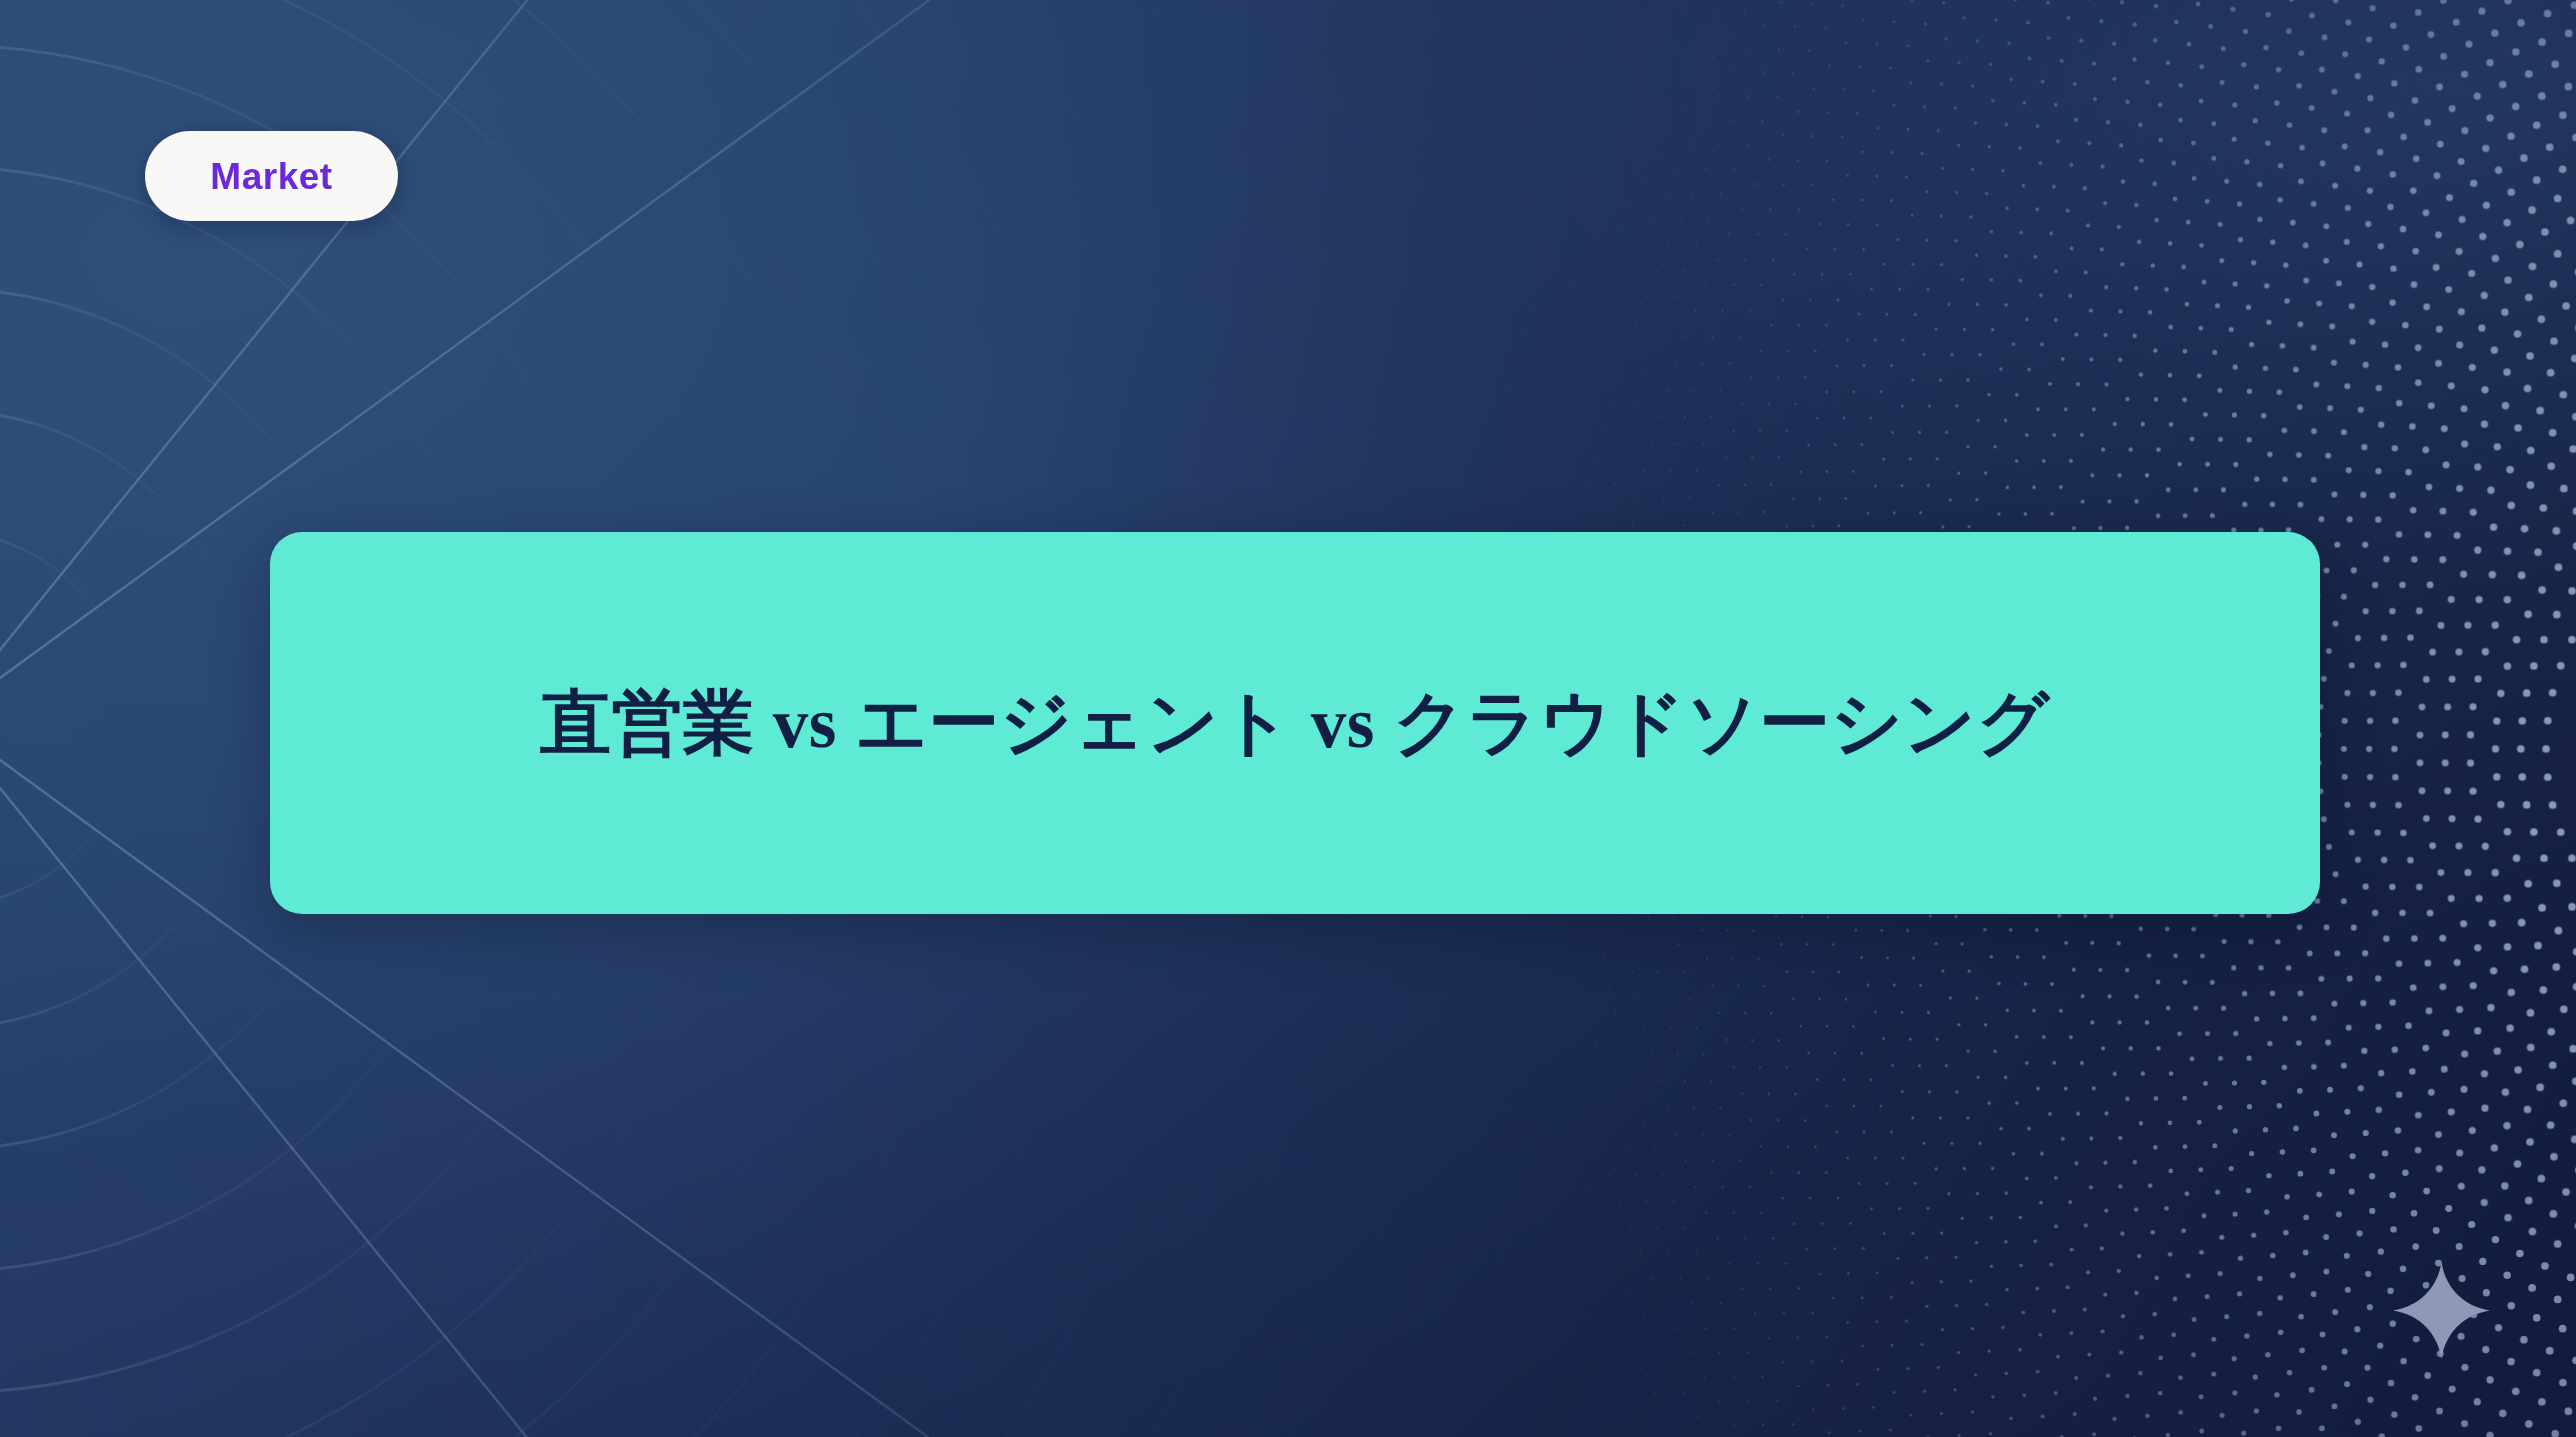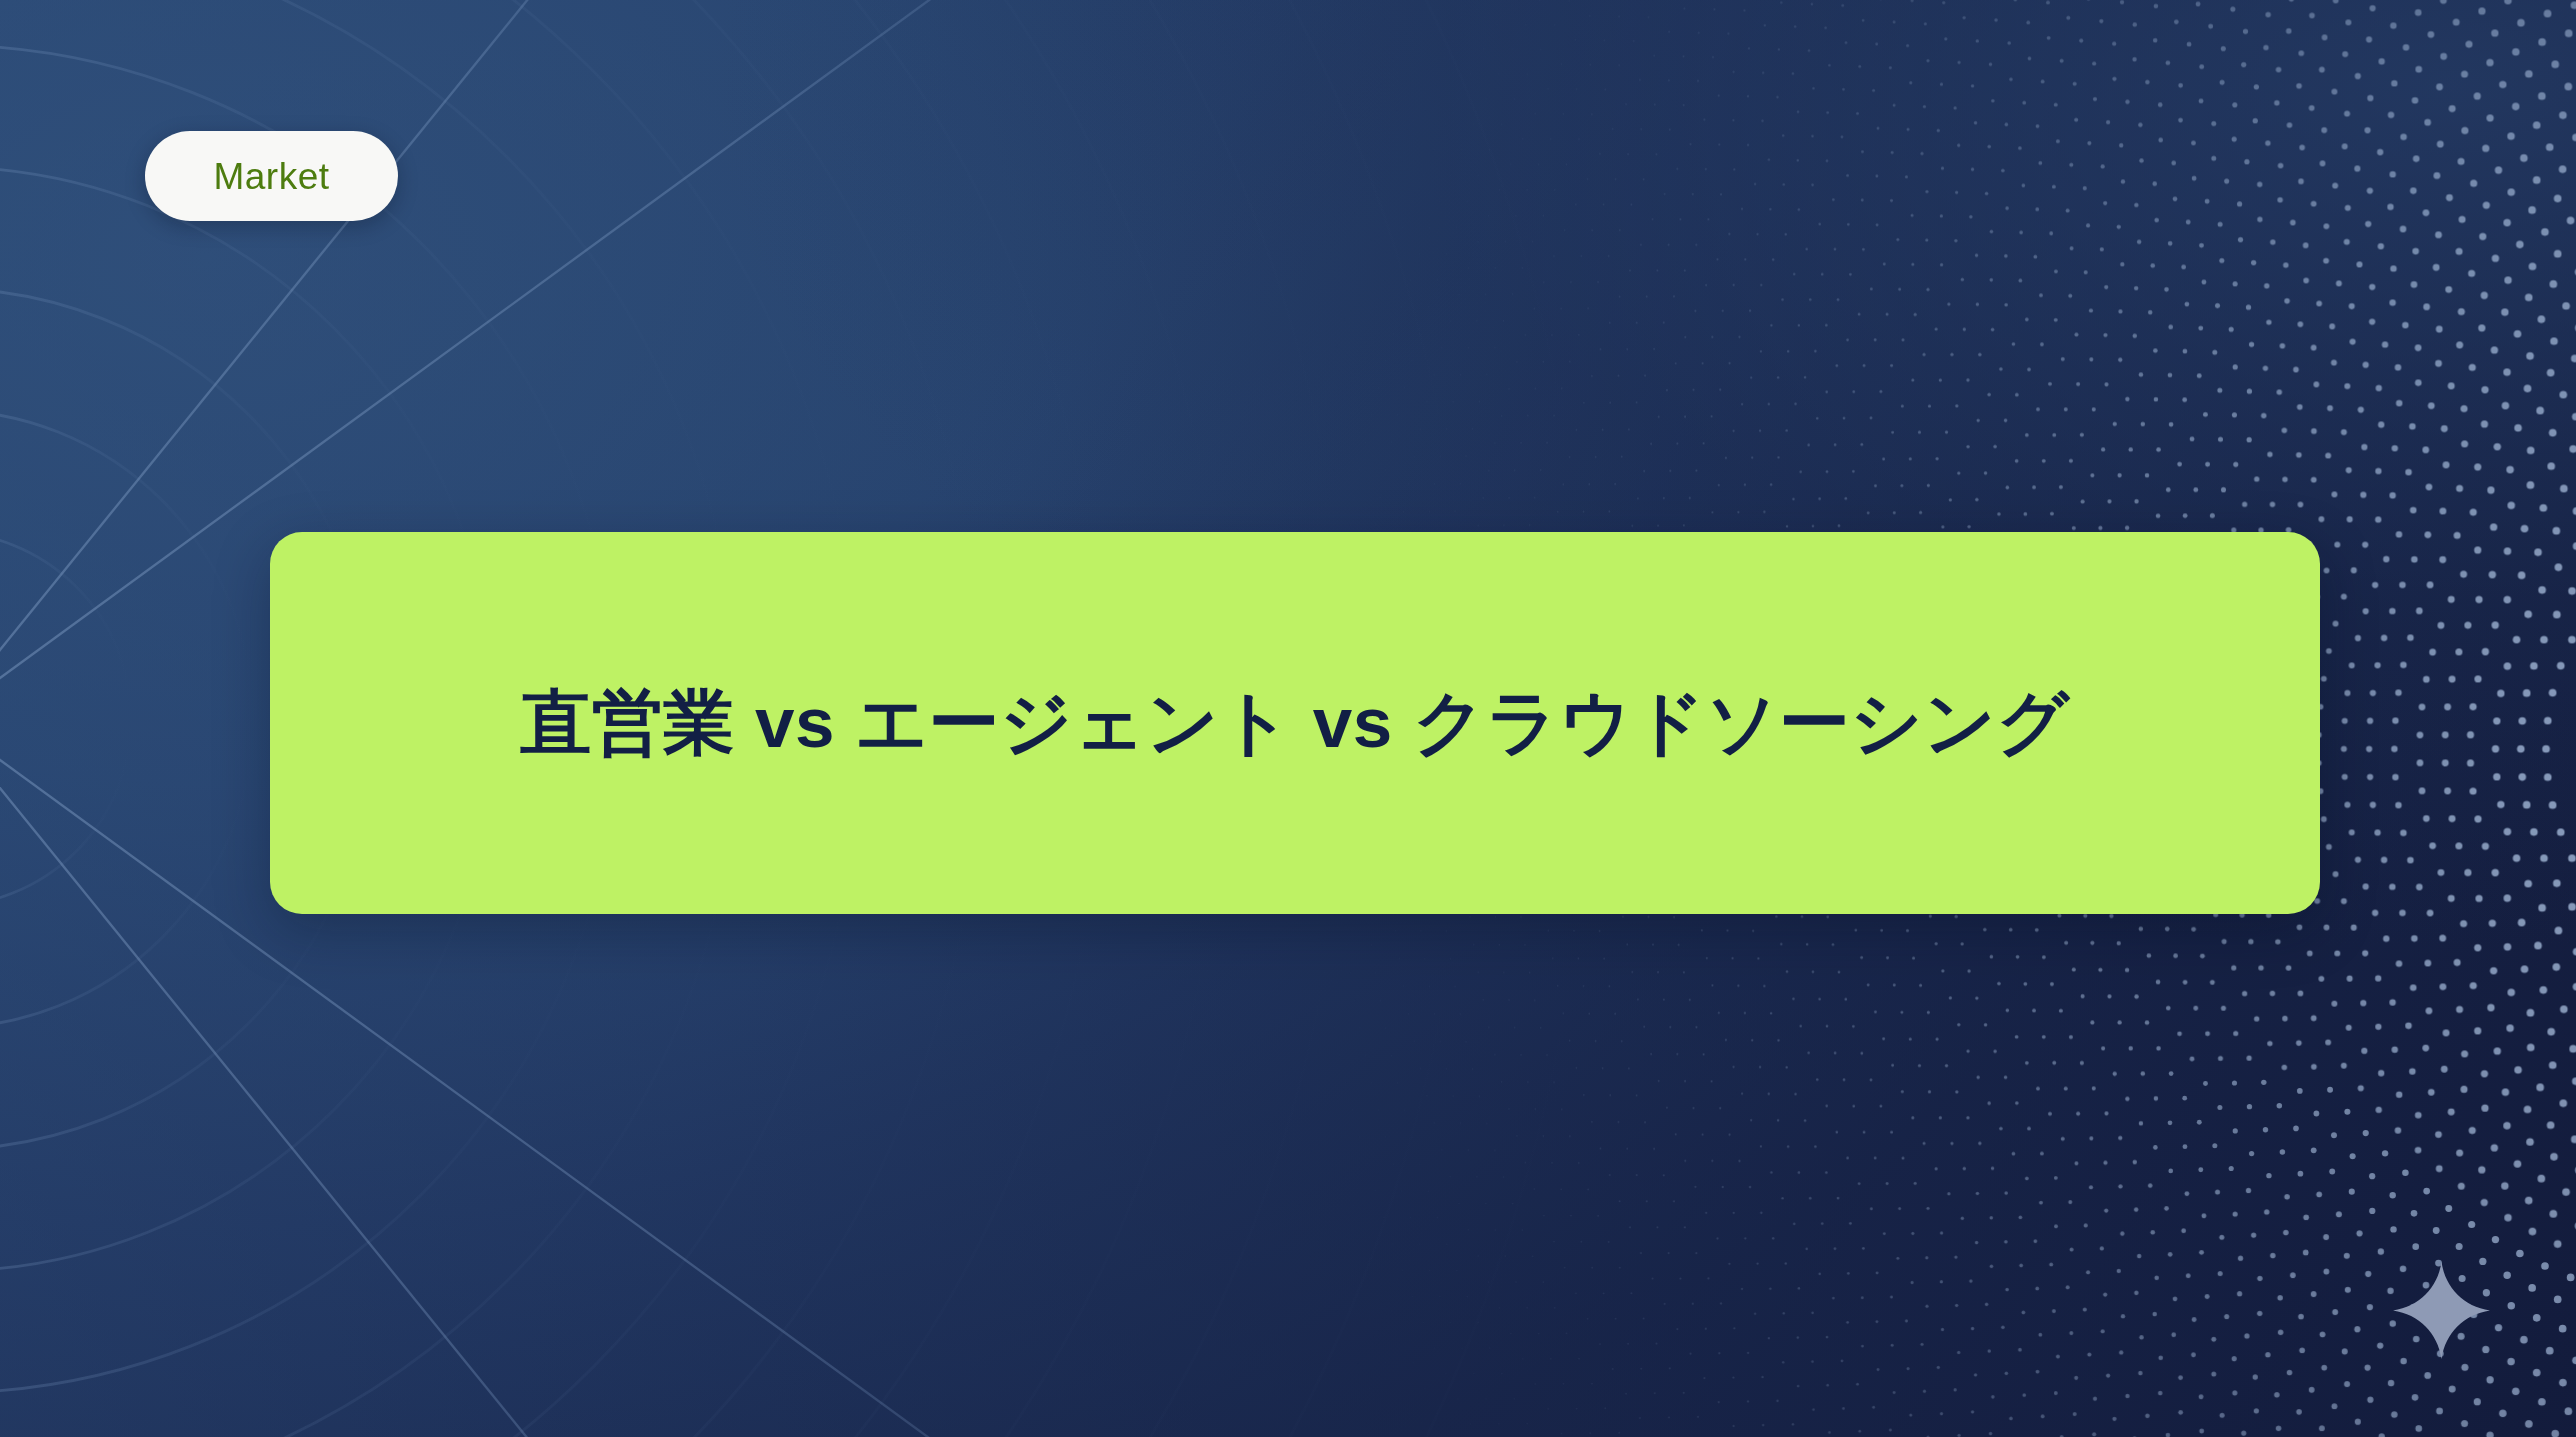--- a/index.html
+++ b/index.html
@@ -45,36 +45,36 @@
     position:absolute;
     left:145px; top:131px;
     width:253px; height:90px;
     background:#f8f8f6;
     border-radius:45px;
     display:flex; align-items:center; justify-content:center;
     box-shadow:0 5.6px 20.6px rgba(8,14,34,0.28);
   }
   .badge-label {
     font-size:37px;
-    font-weight:400;
+    font-weight:700;
     letter-spacing:0.5px;
-    color:#4d7c0f;
+    color:#6d28d9;
     line-height:1;
   }
 
   
   .card {
     position:absolute;
     left:270px; top:532px;
     width:2050px; height:382px;
-    background:#bef264;
+    background:#5eead4;
     border-radius:32px;
     box-shadow:0 17px 56px rgba(6,12,32,0.30);
     display:flex; flex-direction:column;
-    align-items:center; justify-content:center;
+    align-items:center; justify-content:center;font-family:Liberation Serif, serif;
   }
   .title-line {
     color:#121f45;
     font-weight:700;
     white-space:nowrap;
     text-align:center;
     line-height:1.30;
     letter-spacing:0.5px;
   }
   .title-line-1 { font-size:71px; }

